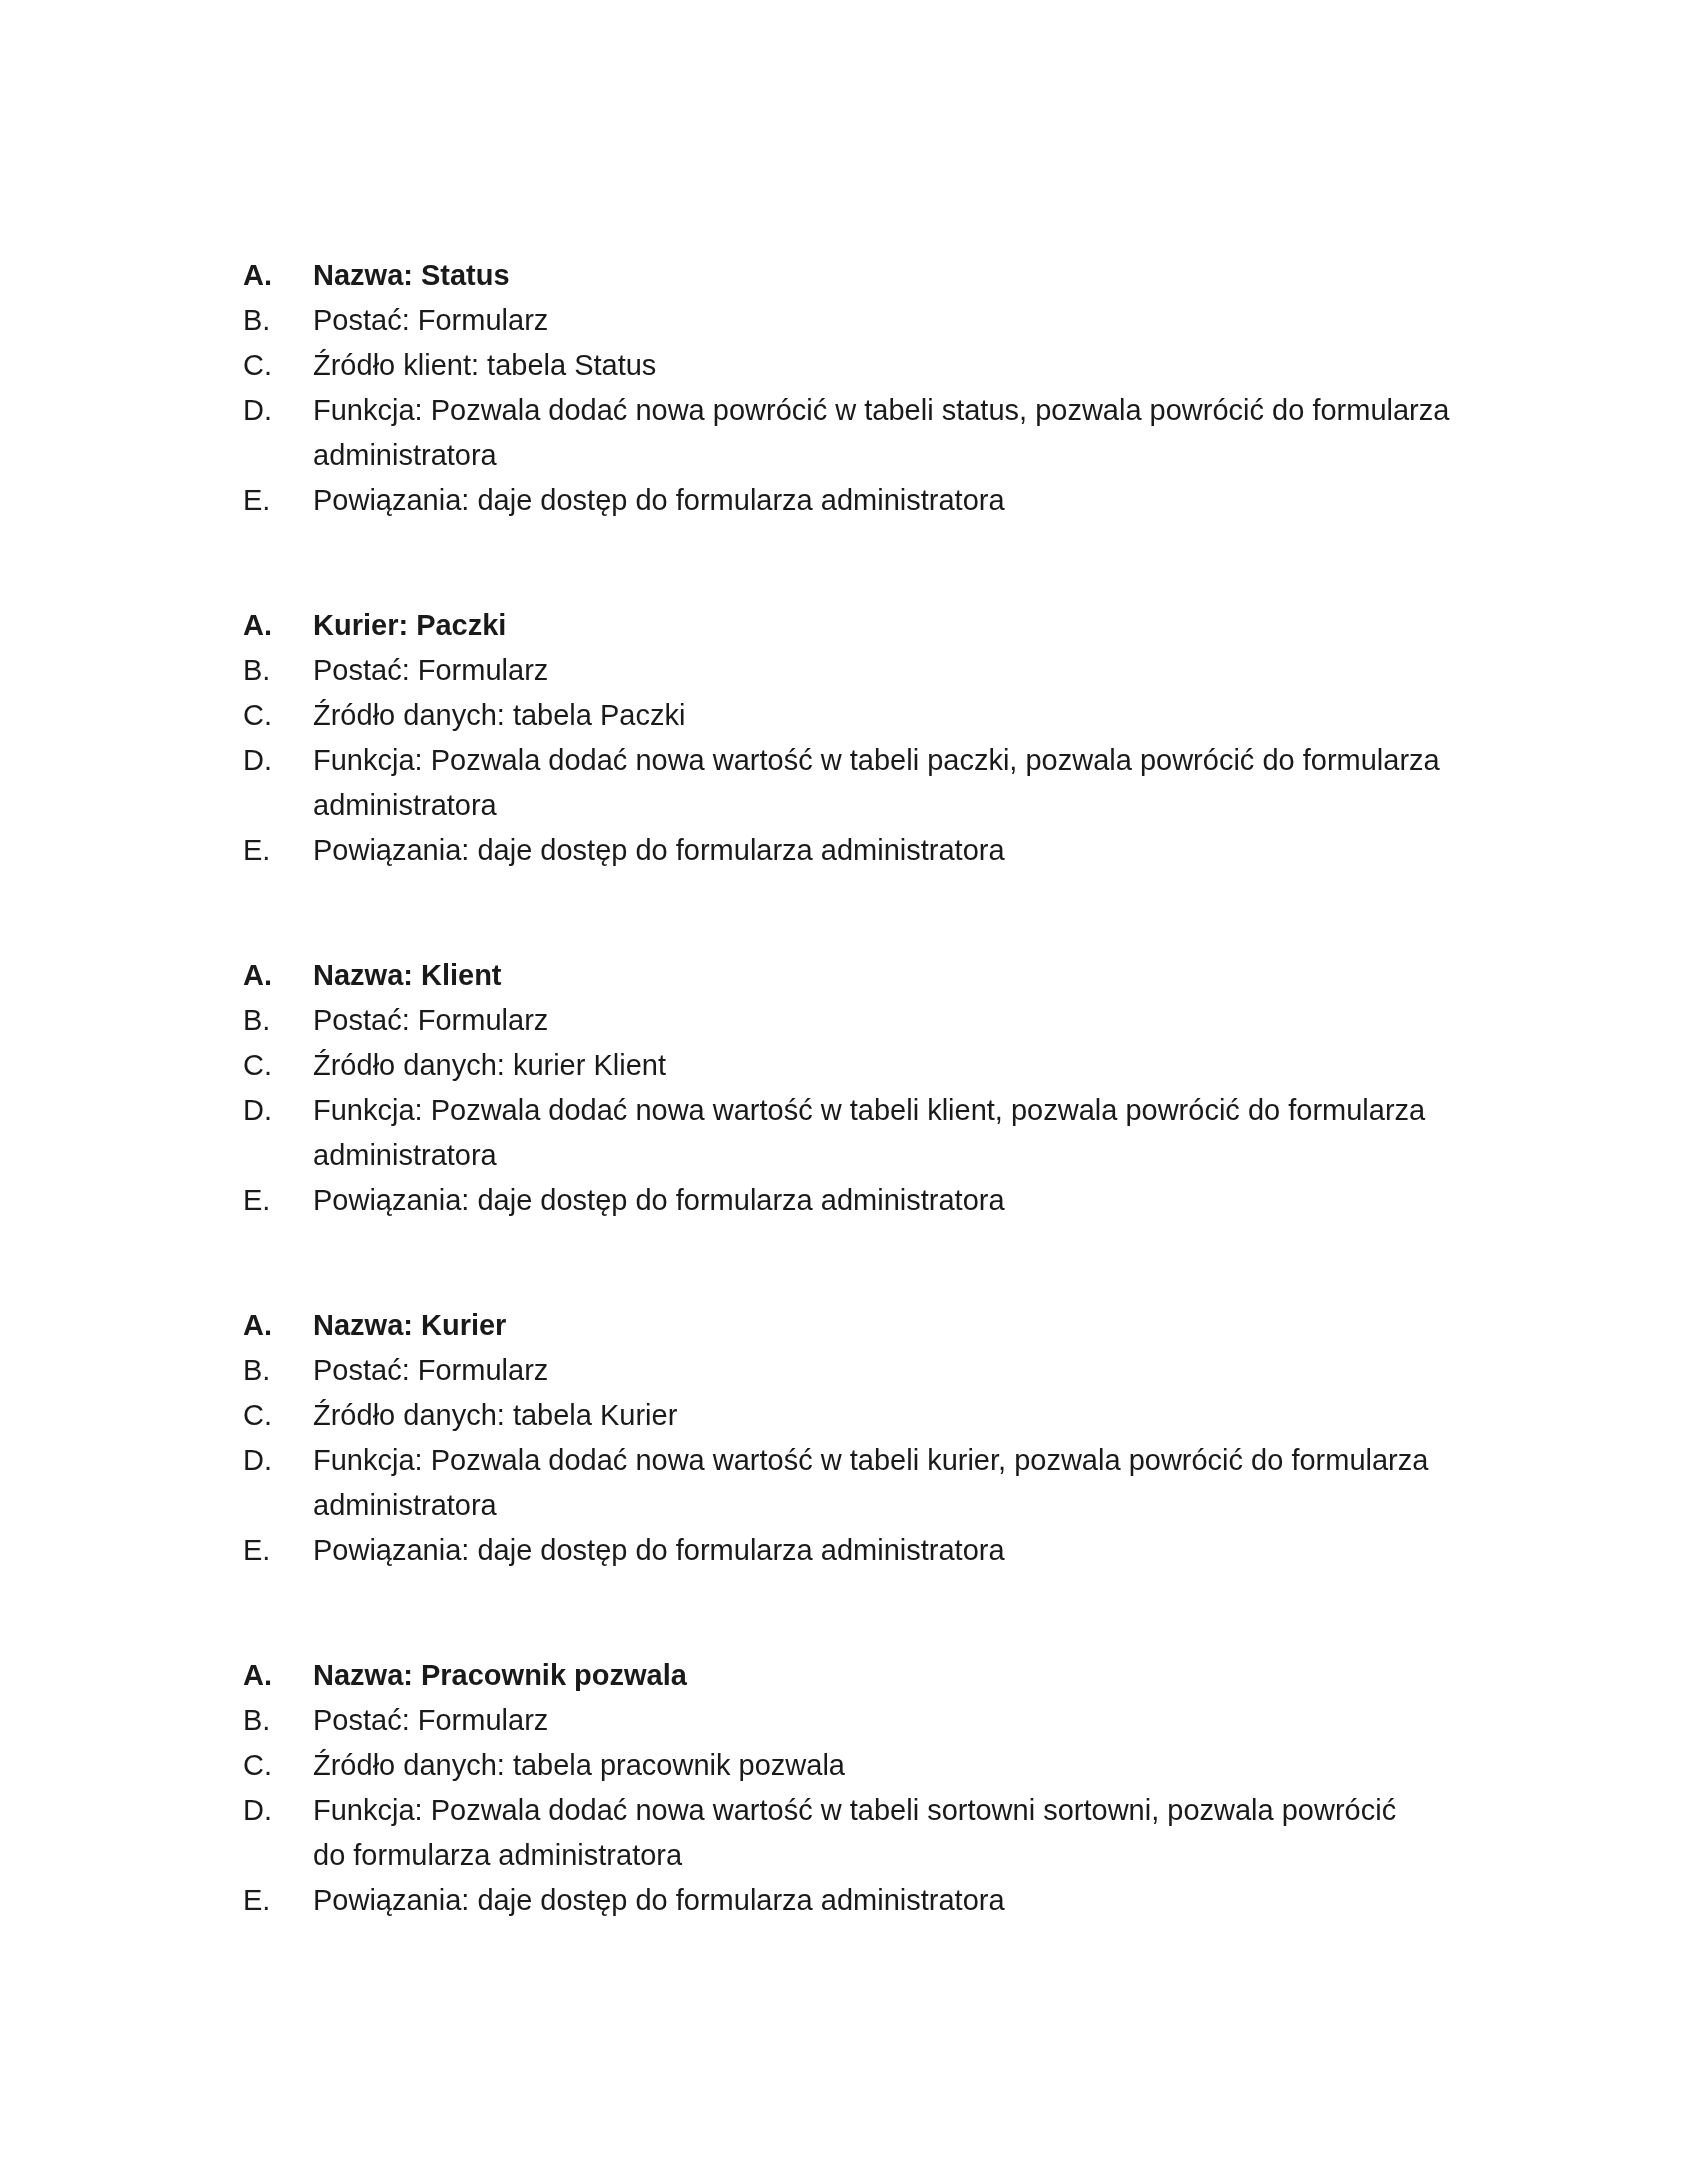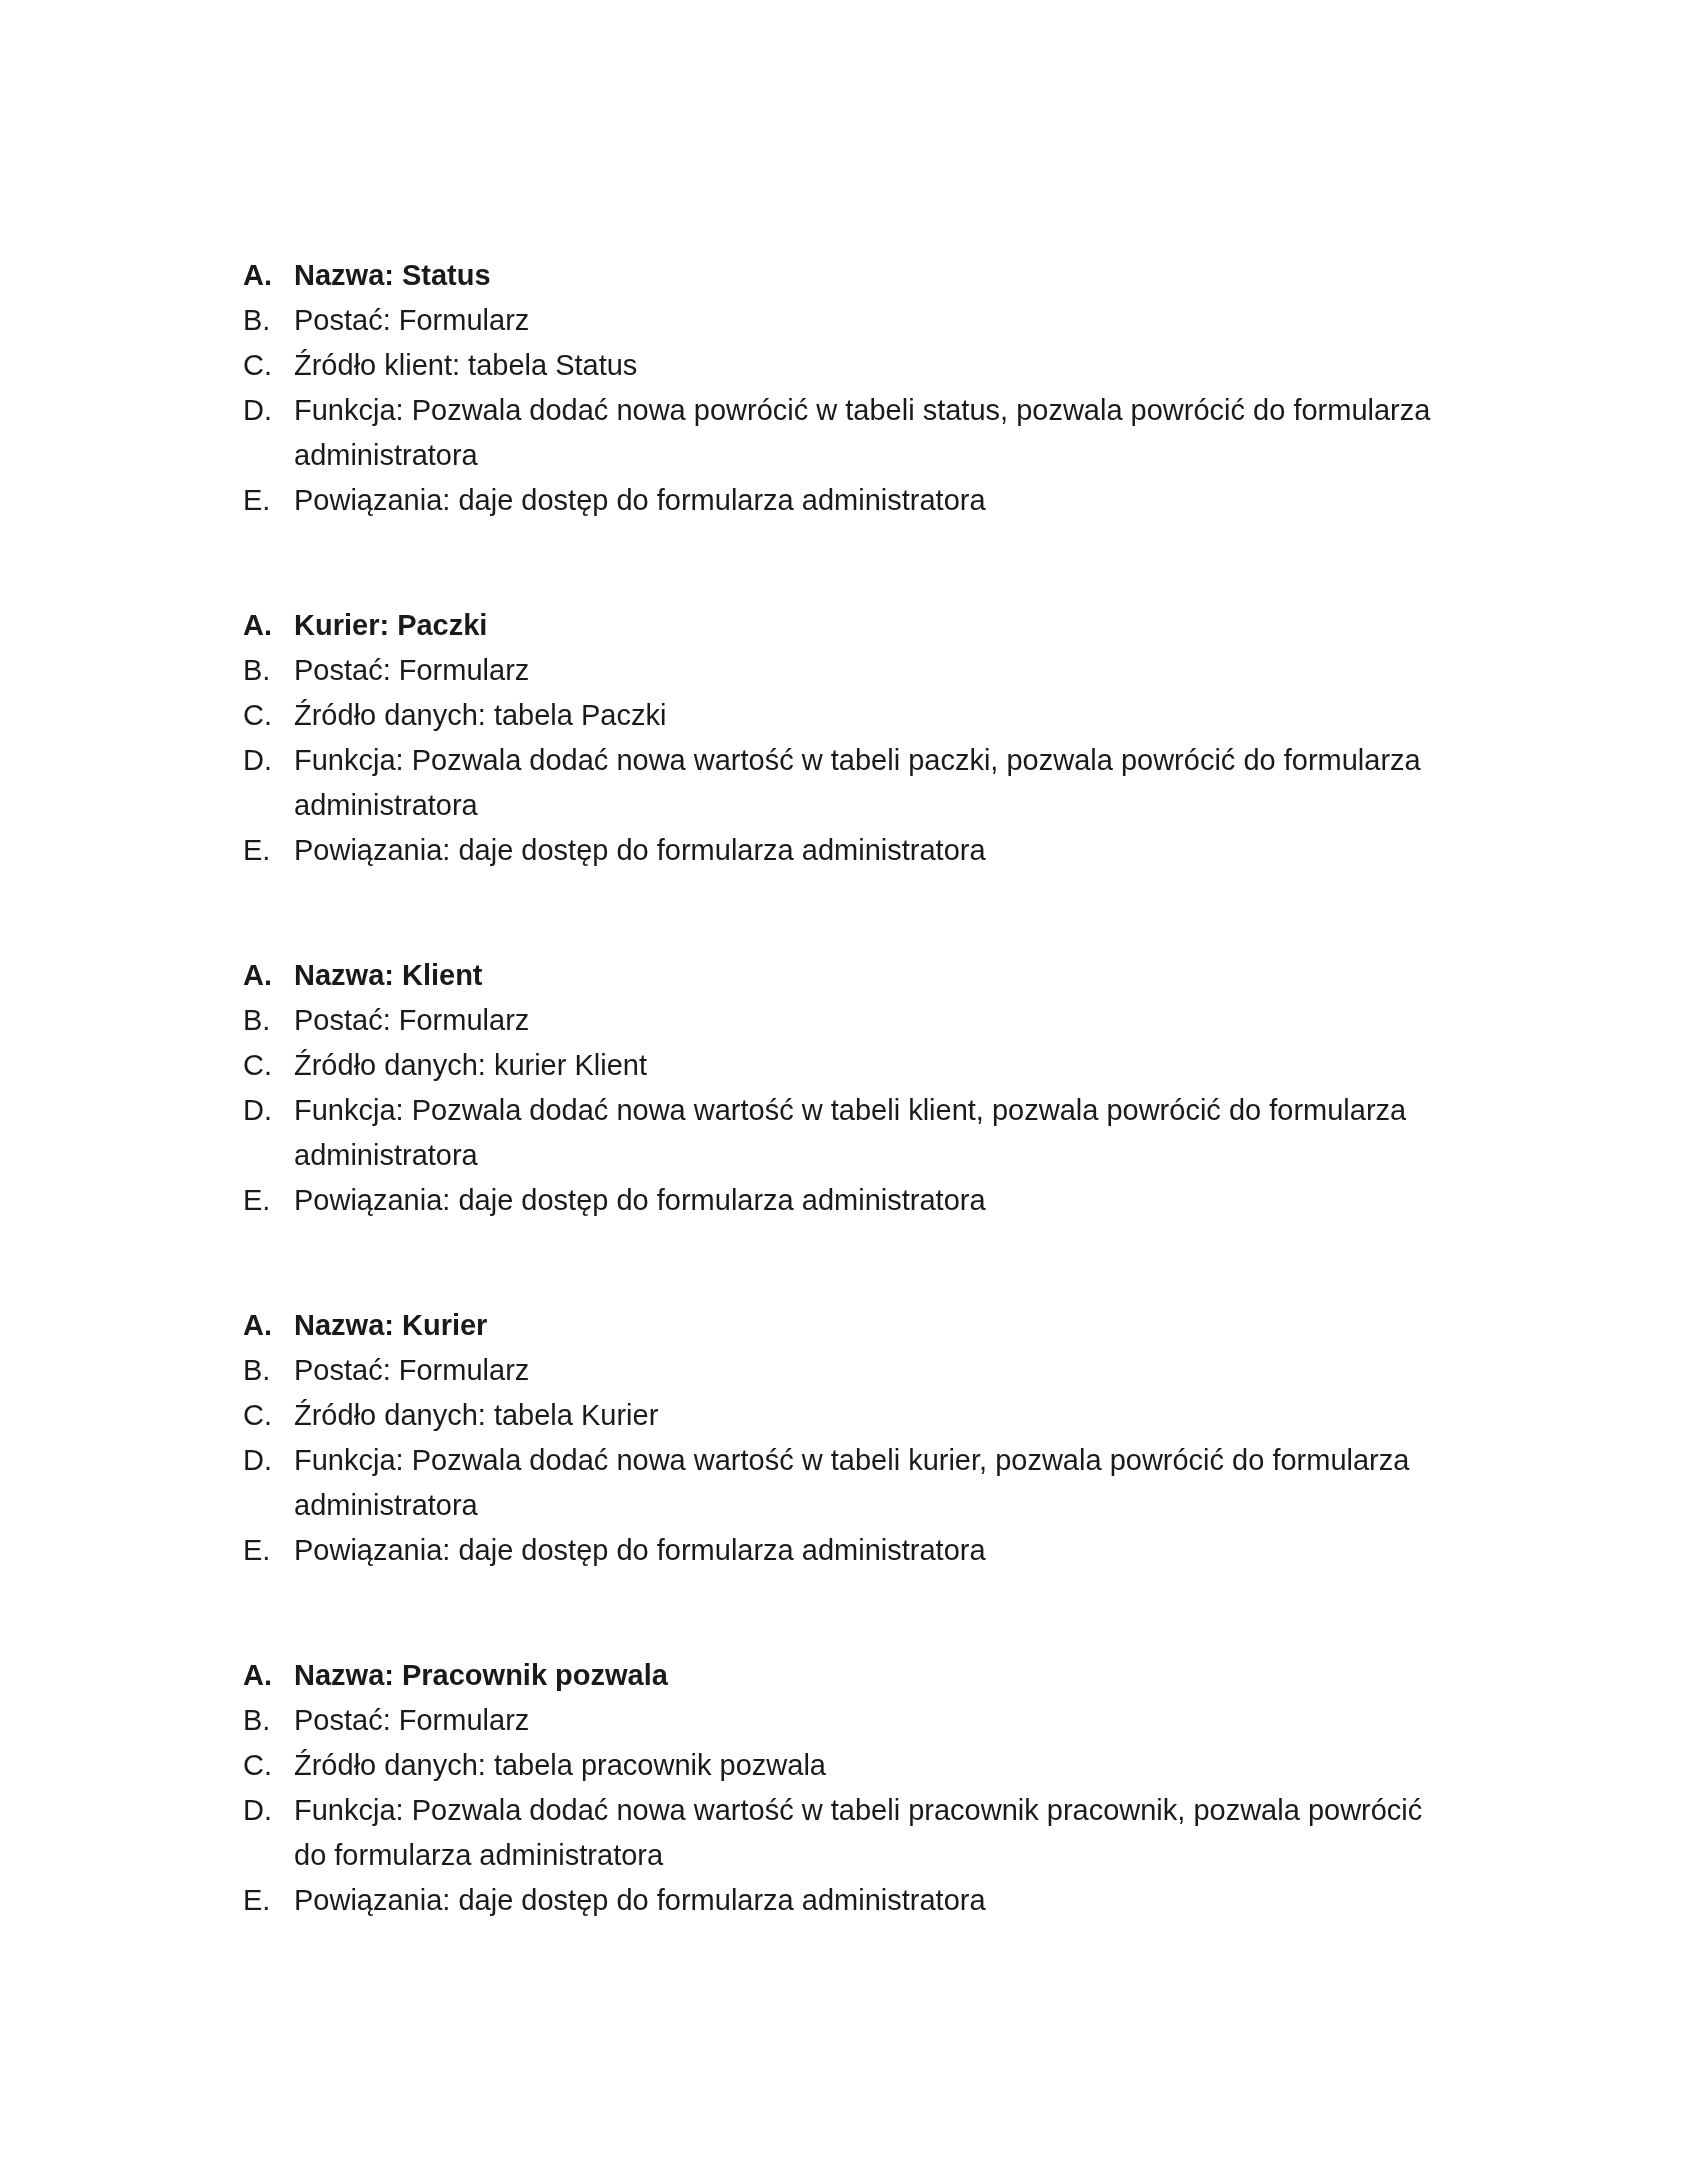--- a/index.html
+++ b/index.html
@@ -32,20 +32,21 @@
     font-size: 29px;
     line-height: 45px;
   }
   .row .marker {
     flex: 0 0 51px;
     width: 51px;
   }
   .row .text {
     flex: 1;
     white-space: pre-line;
+    margin-left: 19px;
   }
   .row.bold {
     font-weight: 700;
   }
 </style>
 </head>
 <body>
 
 <div class="doc">
 
@@ -153,21 +154,21 @@
     <div class="row">
       <span class="marker">B.</span>
       <span class="text">Postać: Formularz</span>
     </div>
     <div class="row">
       <span class="marker">C.</span>
       <span class="text">Źródło danych: tabela pracownik pozwala</span>
     </div>
     <div class="row">
       <span class="marker">D.</span>
-      <span class="text">Funkcja: Pozwala dodać nowa wartość w tabeli pracownik pracownik, pozwala powrócić
+      <span class="text">Funkcja: Pozwala dodać nowa wartość w tabeli sortowni sortowni, pozwala powrócić
 do formularza administratora</span>
     </div>
     <div class="row">
       <span class="marker">E.</span>
       <span class="text">Powiązania: daje dostęp do formularza administratora</span>
     </div>
   </div>
 
 </div>
 

